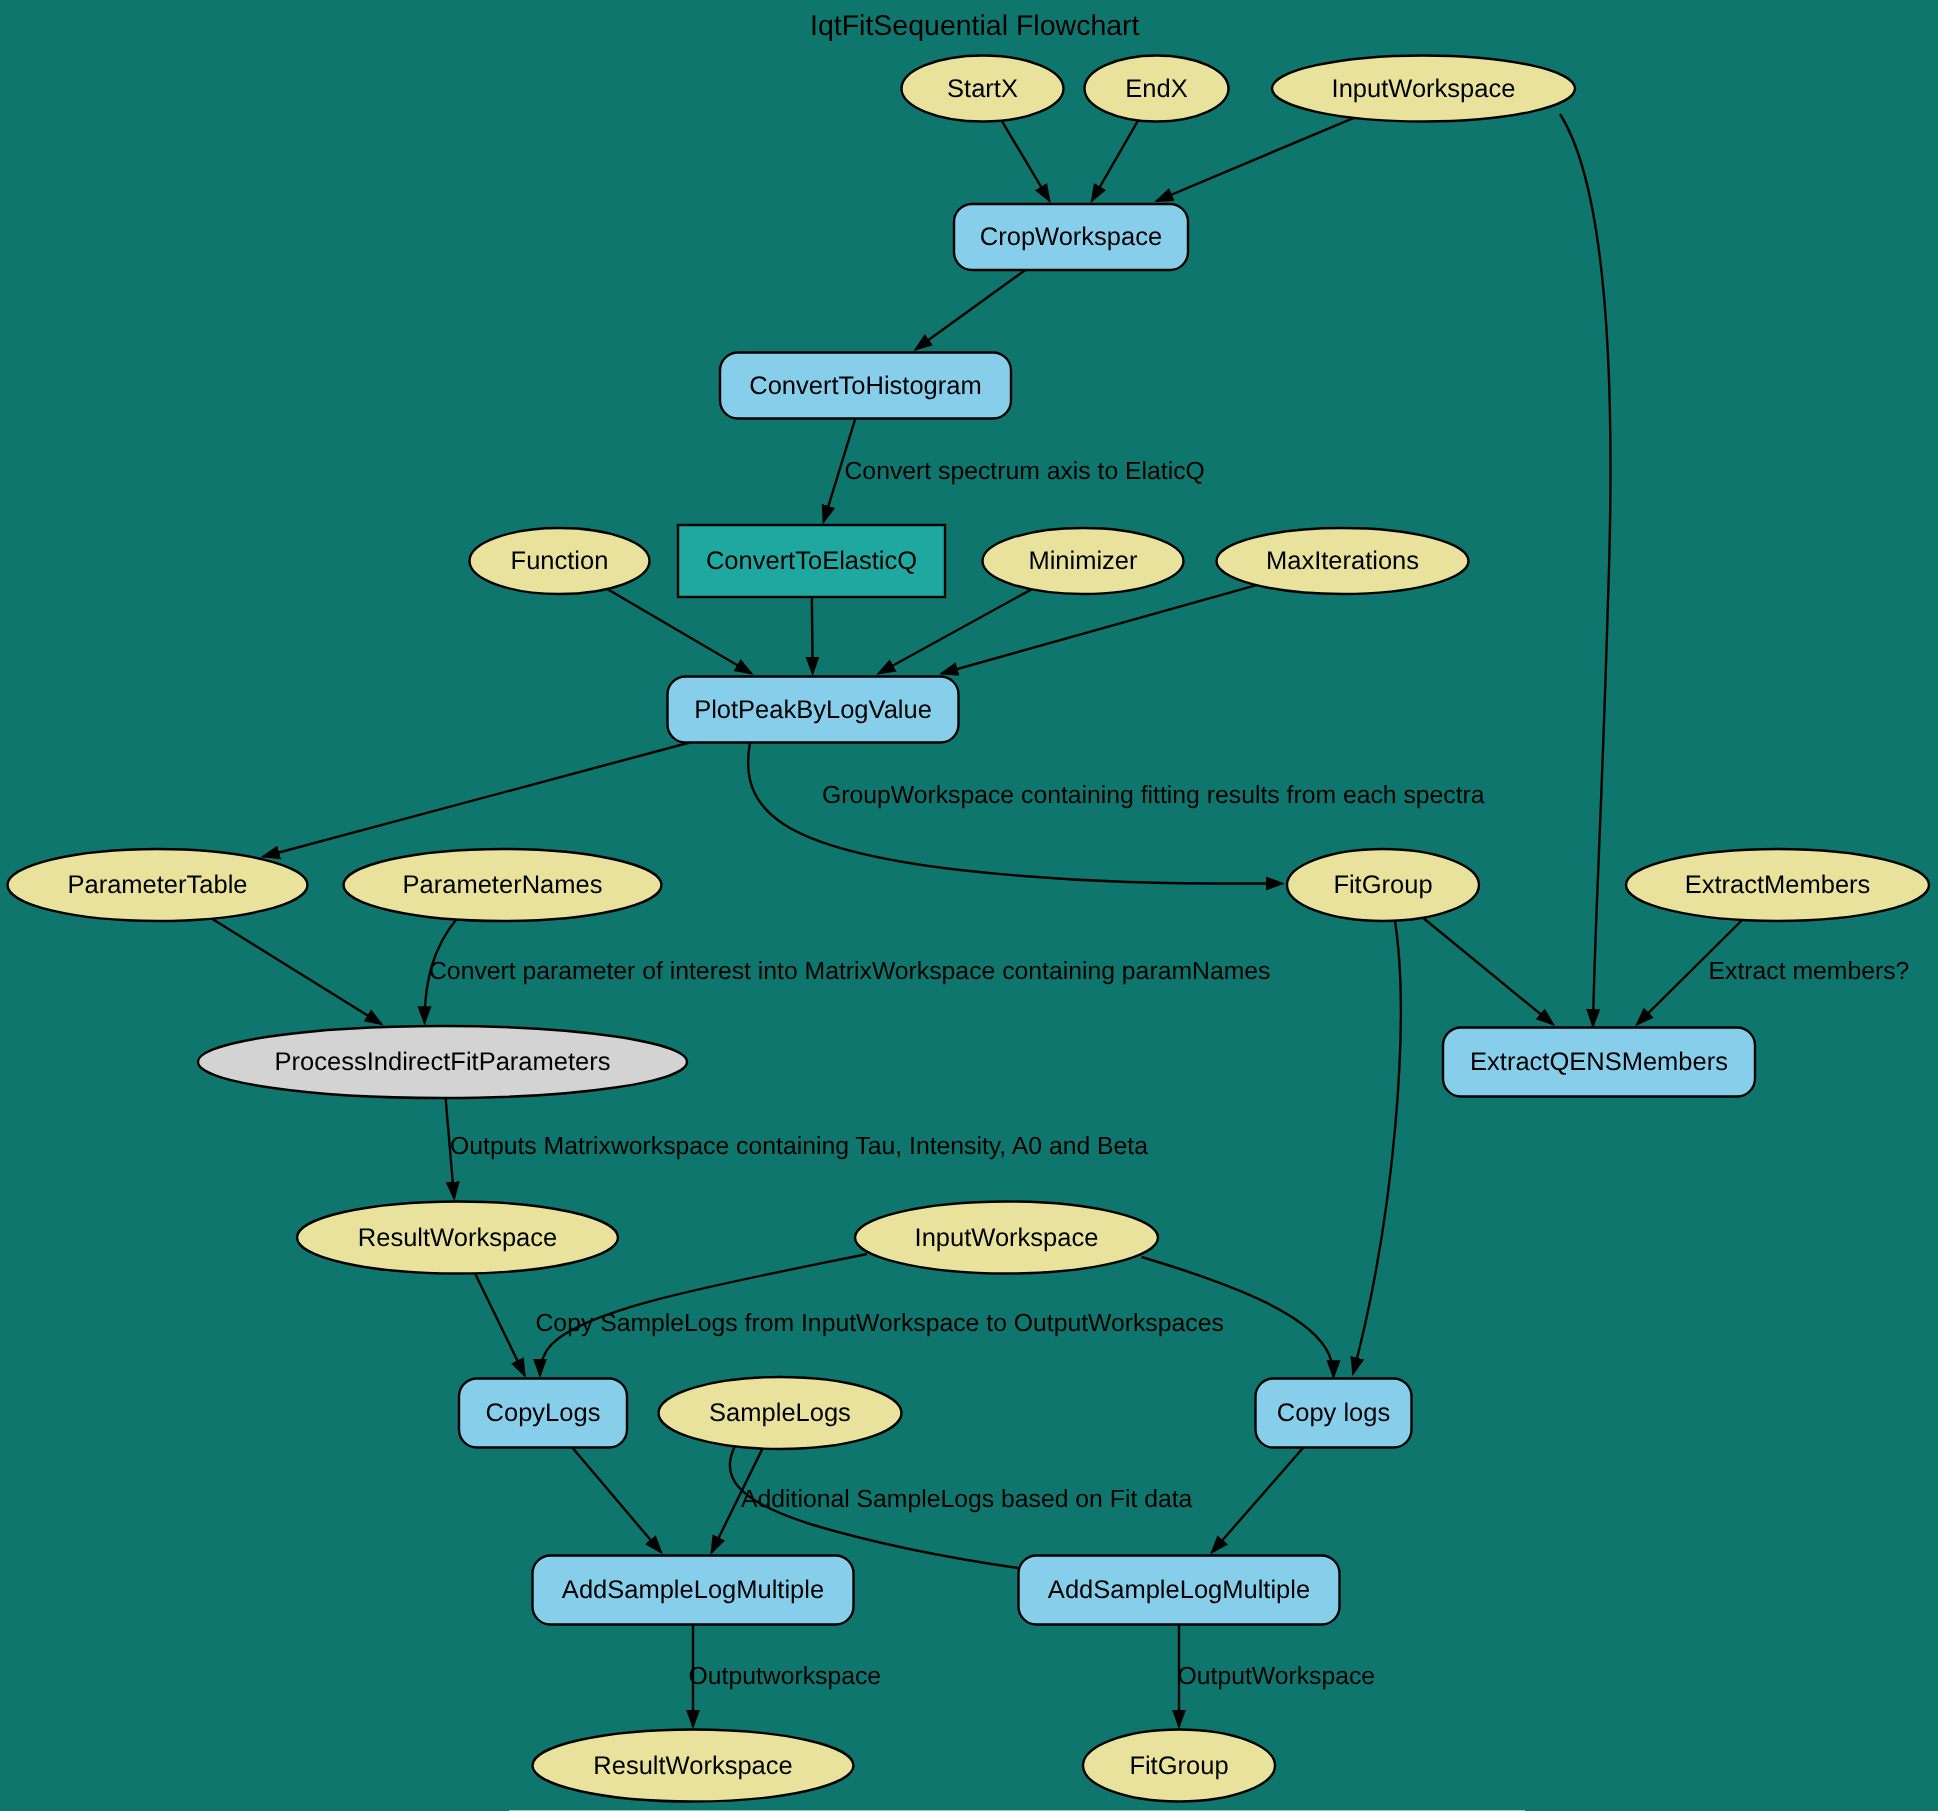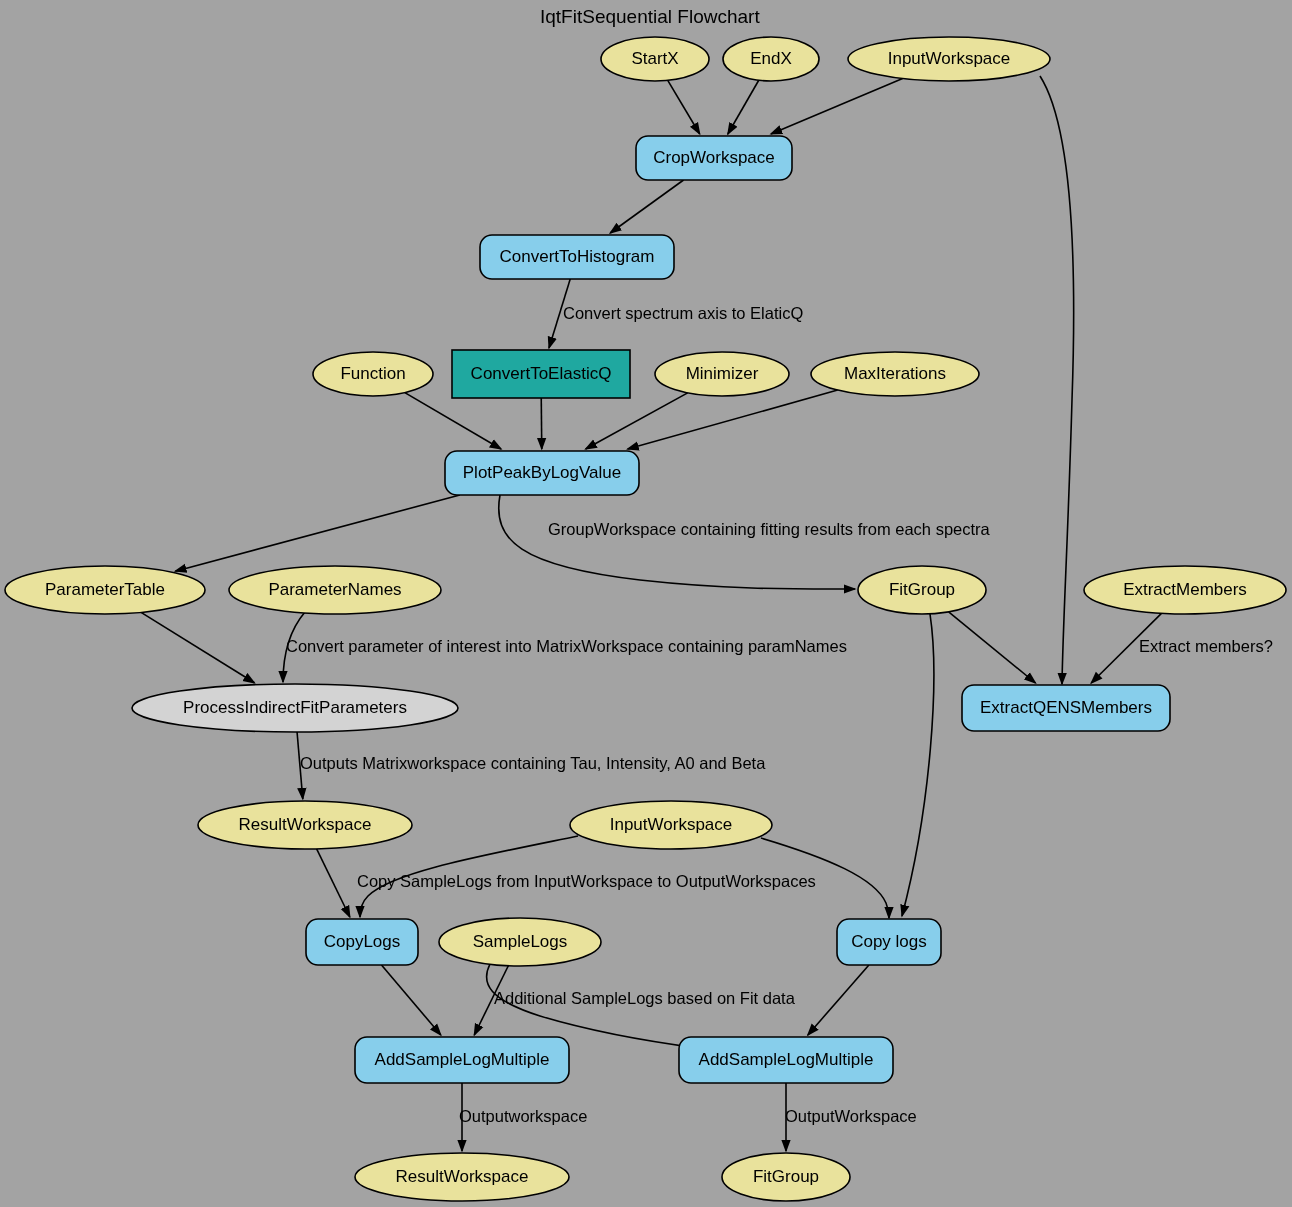--- a/index.html
+++ b/index.html
@@ -7,21 +7,21 @@
     padding: 0;
     background: #ffffff;
   }
   body {
     font-family: "Liberation Sans", sans-serif;
   }
   #canvas {
     position: relative;
     width: 1292px;
     height: 1207px;
-    background: #a3a3a3;
+    background: #0f766e;
     overflow: hidden;
   }
   #graph-svg {
     position: absolute;
     left: 0;
     top: 0;
     width: 1292px;
     height: 1207px;
   }
   .node-shape {

